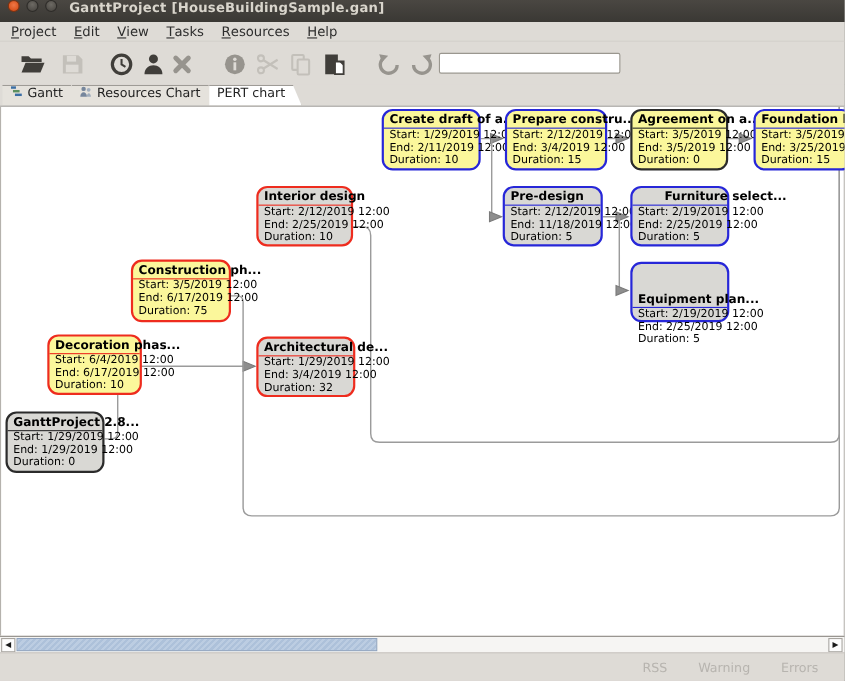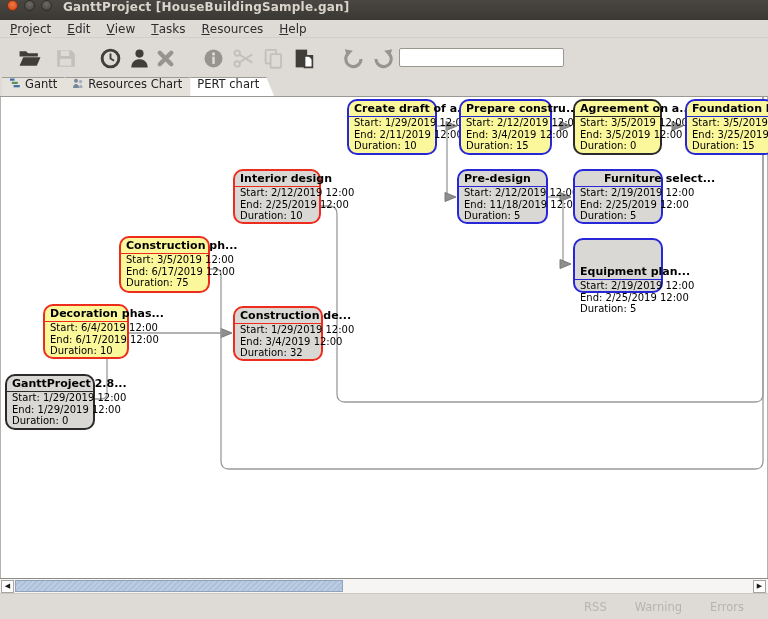--- a/index.html
+++ b/index.html
@@ -277,21 +277,21 @@
         <div class="pl">End: 6/17/2019 12:00</div>
         <div class="pl">Duration: 75</div>
       </div>
       <div class="pert-box" style="left: 11px; top: 207px; width: 86px; height: 55px; background: rgb(251, 247, 155); border-color: rgb(238, 44, 30); margin-left: 32px;">
         <div class="pt" style="border-color: rgb(238, 44, 30);">Decoration phas...</div>
         <div class="pl">Start: 6/4/2019 12:00</div>
         <div class="pl">End: 6/17/2019 12:00</div>
         <div class="pl">Duration: 10</div>
       </div>
       <div class="pert-box" style="left: 233px; top: 209px; width: 90px; height: 55px; background: rgb(217, 216, 212); border-color: rgb(238, 44, 30);">
-        <div class="pt" style="border-color: rgb(238, 44, 30);">Construction de...</div>
+        <div class="pt" style="border-color: rgb(238, 44, 30);">Architectural de...</div>
         <div class="pl">Start: 1/29/2019 12:00</div>
         <div class="pl">End: 3/4/2019 12:00</div>
         <div class="pl">Duration: 32</div>
       </div>
       <div class="pert-box" style="left: 5px; top: 277px; width: 90px; height: 56px; background: rgb(217, 216, 212); border-color: rgb(43, 43, 43);">
         <div class="pt" style="border-color: rgb(43, 43, 43);">GanttProject 2.8...</div>
         <div class="pl">Start: 1/29/2019 12:00</div>
         <div class="pl">End: 1/29/2019 12:00</div>
         <div class="pl">Duration: 0</div>
       </div>

